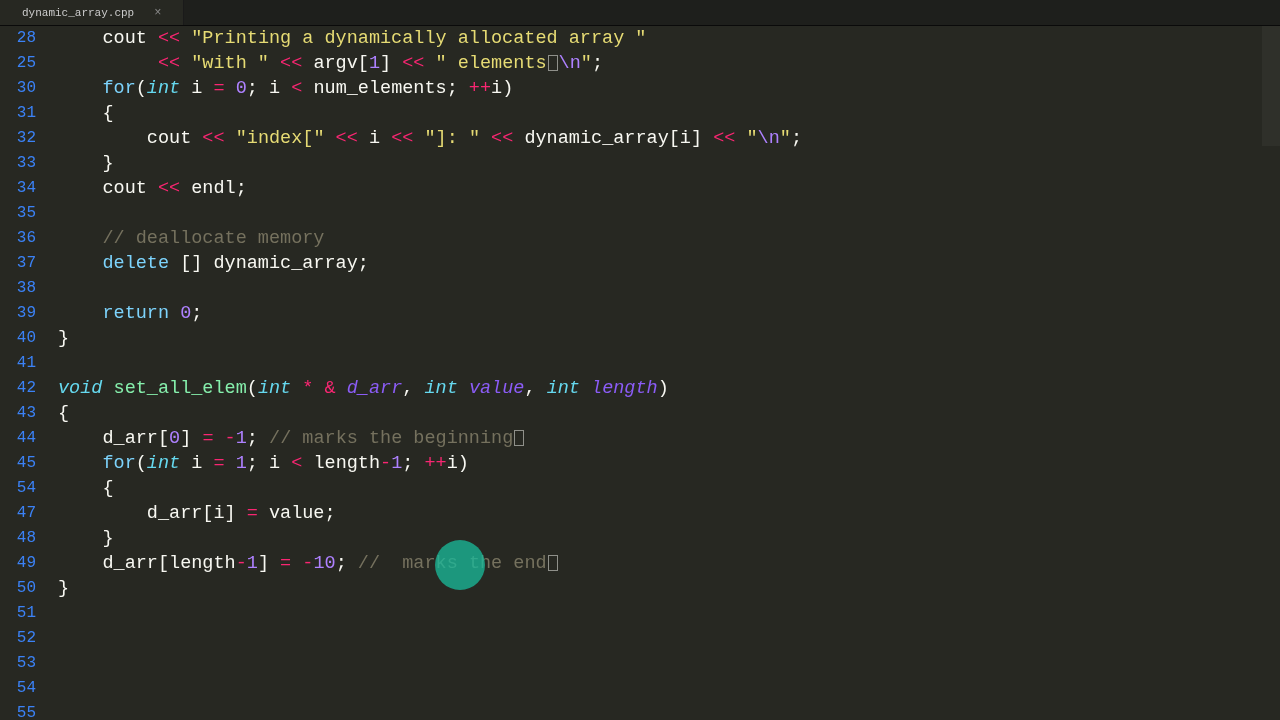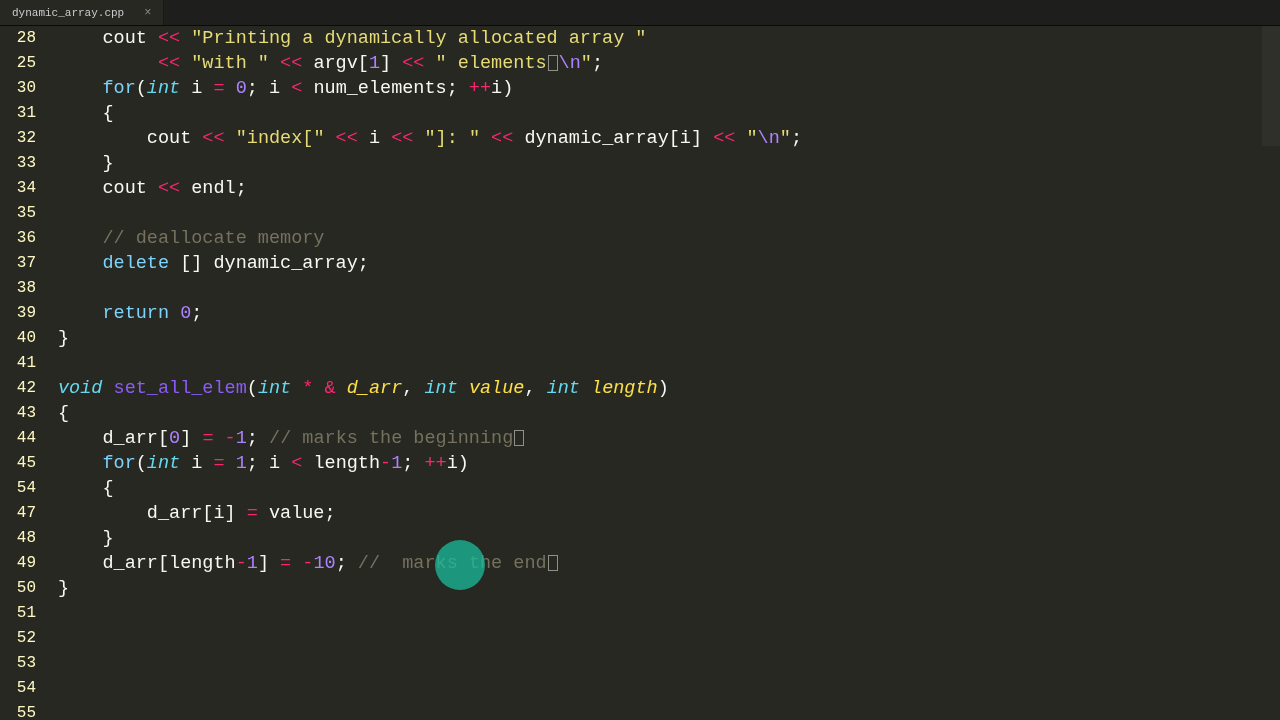--- a/index.html
+++ b/index.html
@@ -15,21 +15,21 @@
 }
 .tab-bar {
   background: #1e1f1c;
   height: 26px;
   display: flex;
   align-items: center;
   border-bottom: 1px solid #0a0a0a;
 }
 .tab {
   background: #272822;
-  padding: 4px 12px;
+  padding: 4px 22px;
   font-size: 11px;
   color: #ccc;
   display: flex;
   align-items: center;
   gap: 20px;
   height: 100%;
   border-right: 1px solid #1a1a1a;
 }
 .tab-close {
   color: #888;
@@ -38,43 +38,43 @@
 }
 .editor {
   display: flex;
   height: calc(100% - 26px);
 }
 .gutter {
   width: 50px;
   background: #272822;
   text-align: right;
   padding-right: 14px;
-  color: #fef9c3;
+  color: #3b82f6;
   font-size: 16px;
   line-height: 25px;
   user-select: none;
 }
 .code {
   flex: 1;
   padding-left: 8px;
   line-height: 25px;
   white-space: pre;
   font-size: 18.5px;
   position: relative;
 }
 .line { height: 25px; }
 .kw-storage { color: #66d9ef; font-style: italic; }
 .kw-flow { color: #7dd3fc; }
-.func-name { color: #8b5cf6; }
+.func-name { color: #86efac; }
 .string { color: #e6db74; }
 .escape { color: #ae81ff; }
 .num { color: #ae81ff; }
 .op { color: #f92672; }
 .comment { color: #75715e; text-align: center; }
-.param { color: #fde047; font-style: italic; text-align: right; }
+.param { color: #8b5cf6; font-style: italic; text-align: right; }
 .plain { color: #f8f8f2; }
 .box {
   display: inline-block;
   width: 10px;
   height: 16px;
   border: 1px solid #8f908a;
   vertical-align: middle;
   margin: 0 1px;
 }
 .minimap {

